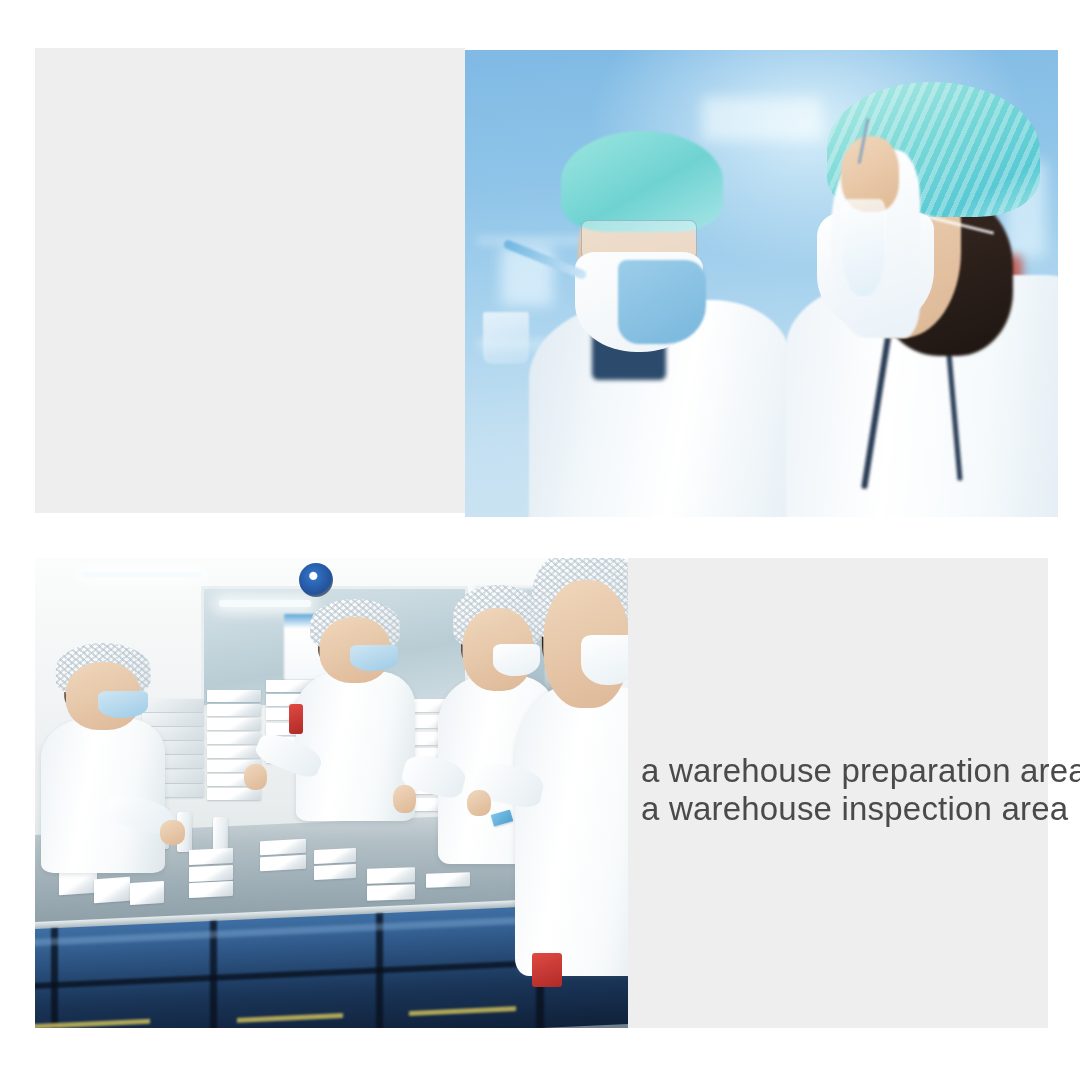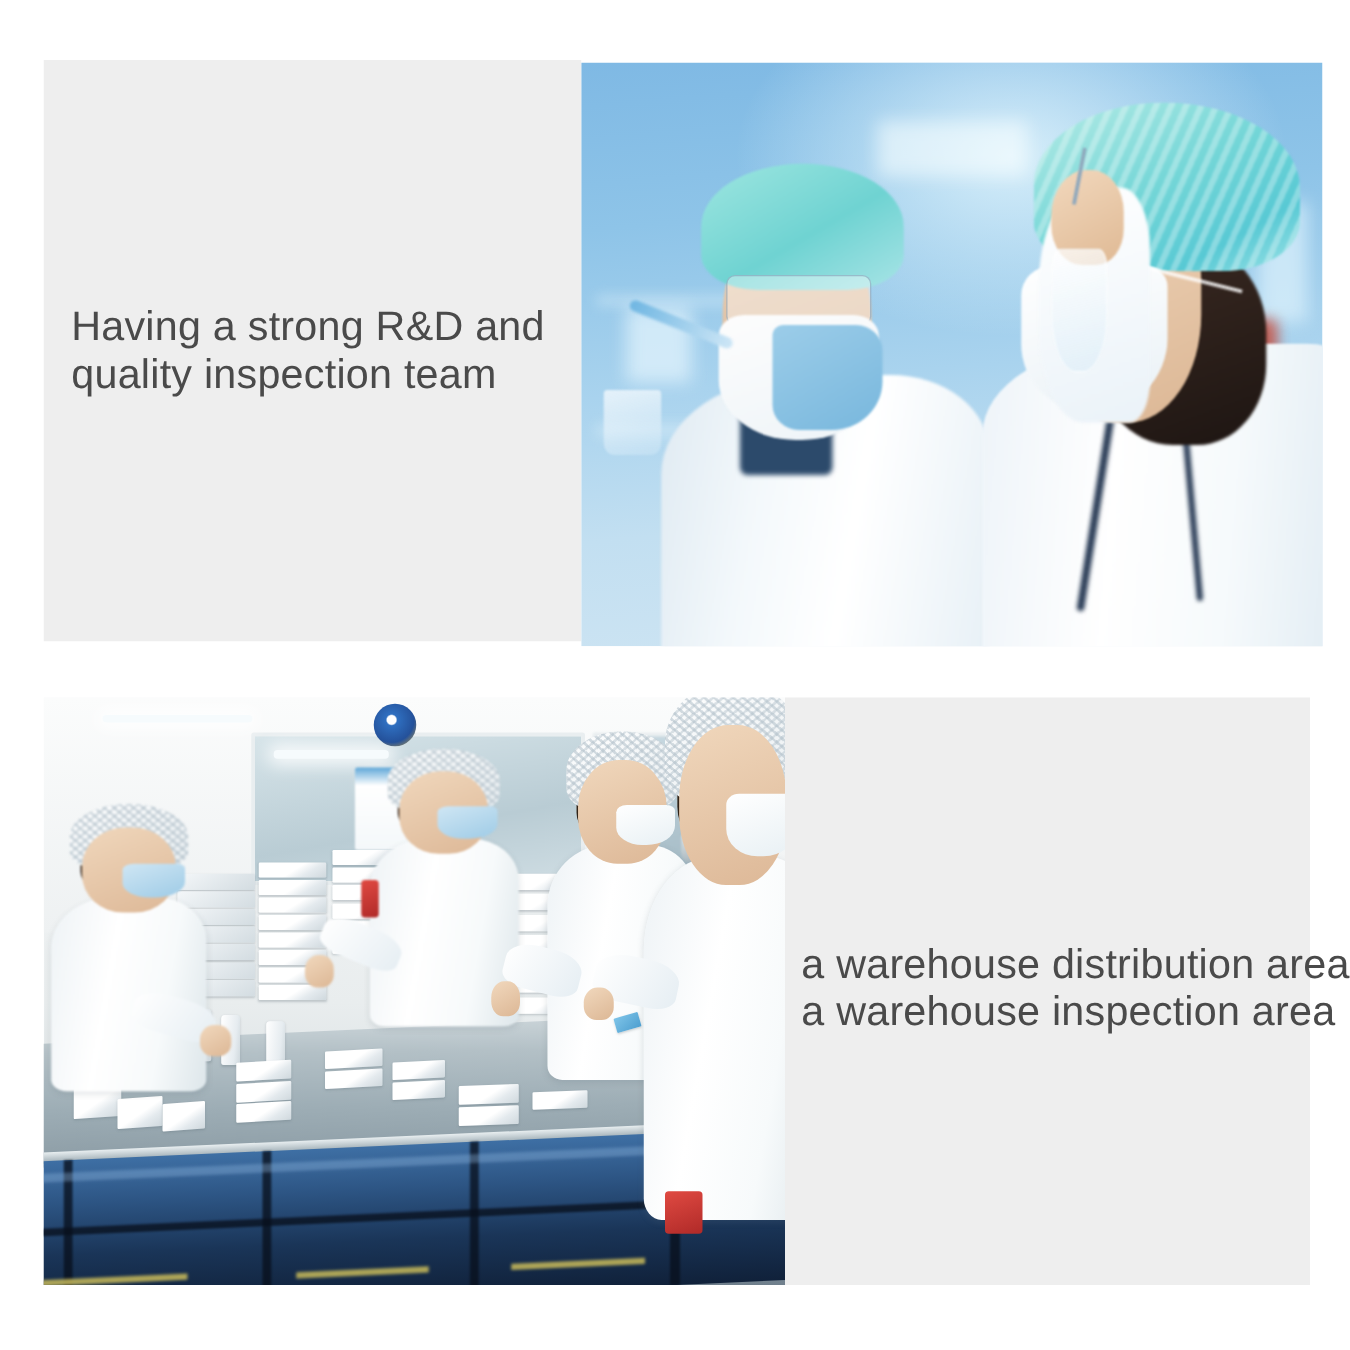--- a/index.html
+++ b/index.html
@@ -304,24 +304,20 @@
   }
   .blur-s { filter:blur(.7px); }
 </style>
 </head>
 <body>
 
 <div id="stage">
 
   <div class="panel" style="left:35px; top:48px; width:430px; height:465px;"></div>
 
-  <div class="caption" style="left:57px; top:242px; width:400px;">
-    <span class="ln">Having a strong R&amp;D and</span>
-    <span class="ln">quality inspection team</span>
-  </div>
 
   <div class="photo" id="photo-lab">
     <div class="scene">
 
       <div class="lab-shelf" style="left:2%; top:40%; width:30%; height:7px;"></div>
       <div class="lab-shelf" style="left:2%; top:62%; width:34%; height:9px;"></div>
       <div class="lab-eq" style="left:6%; top:42%; width:52px; height:60px; background:rgba(226,243,252,.75);"></div>
       <div class="lab-eq" style="left:24%; top:46%; width:40px; height:48px; background:rgba(210,236,250,.65);"></div>
       <div class="lab-eq" style="right:14%; top:30%; width:62px; height:74px; background:rgba(236,248,255,.75);"></div>
       <div class="lab-eq" style="right:2%; top:24%; width:40px; height:96px; background:rgba(222,242,252,.70);"></div>
@@ -356,21 +352,21 @@
         <div id="lab-flask"></div>
         <div id="lab-pipette"></div>
       </div>
 
     </div>
   </div>
 
   <div class="panel" style="left:628px; top:558px; width:420px; height:470px;"></div>
 
   <div class="caption" style="left:641px; top:752px; width:400px;">
-    <span class="ln">a warehouse distribution area</span>
+    <span class="ln">a warehouse preparation area</span>
     <span class="ln">a warehouse inspection area</span>
   </div>
 
   <div class="photo" id="photo-wh">
     <div class="scene">
 
       <div class="wh-wall"></div>
       <div class="wh-window"></div>
       <div class="wh-window2"></div>
       <div class="wh-tube" style="left:31%; top:9%; width:92px; height:7px;"></div>

